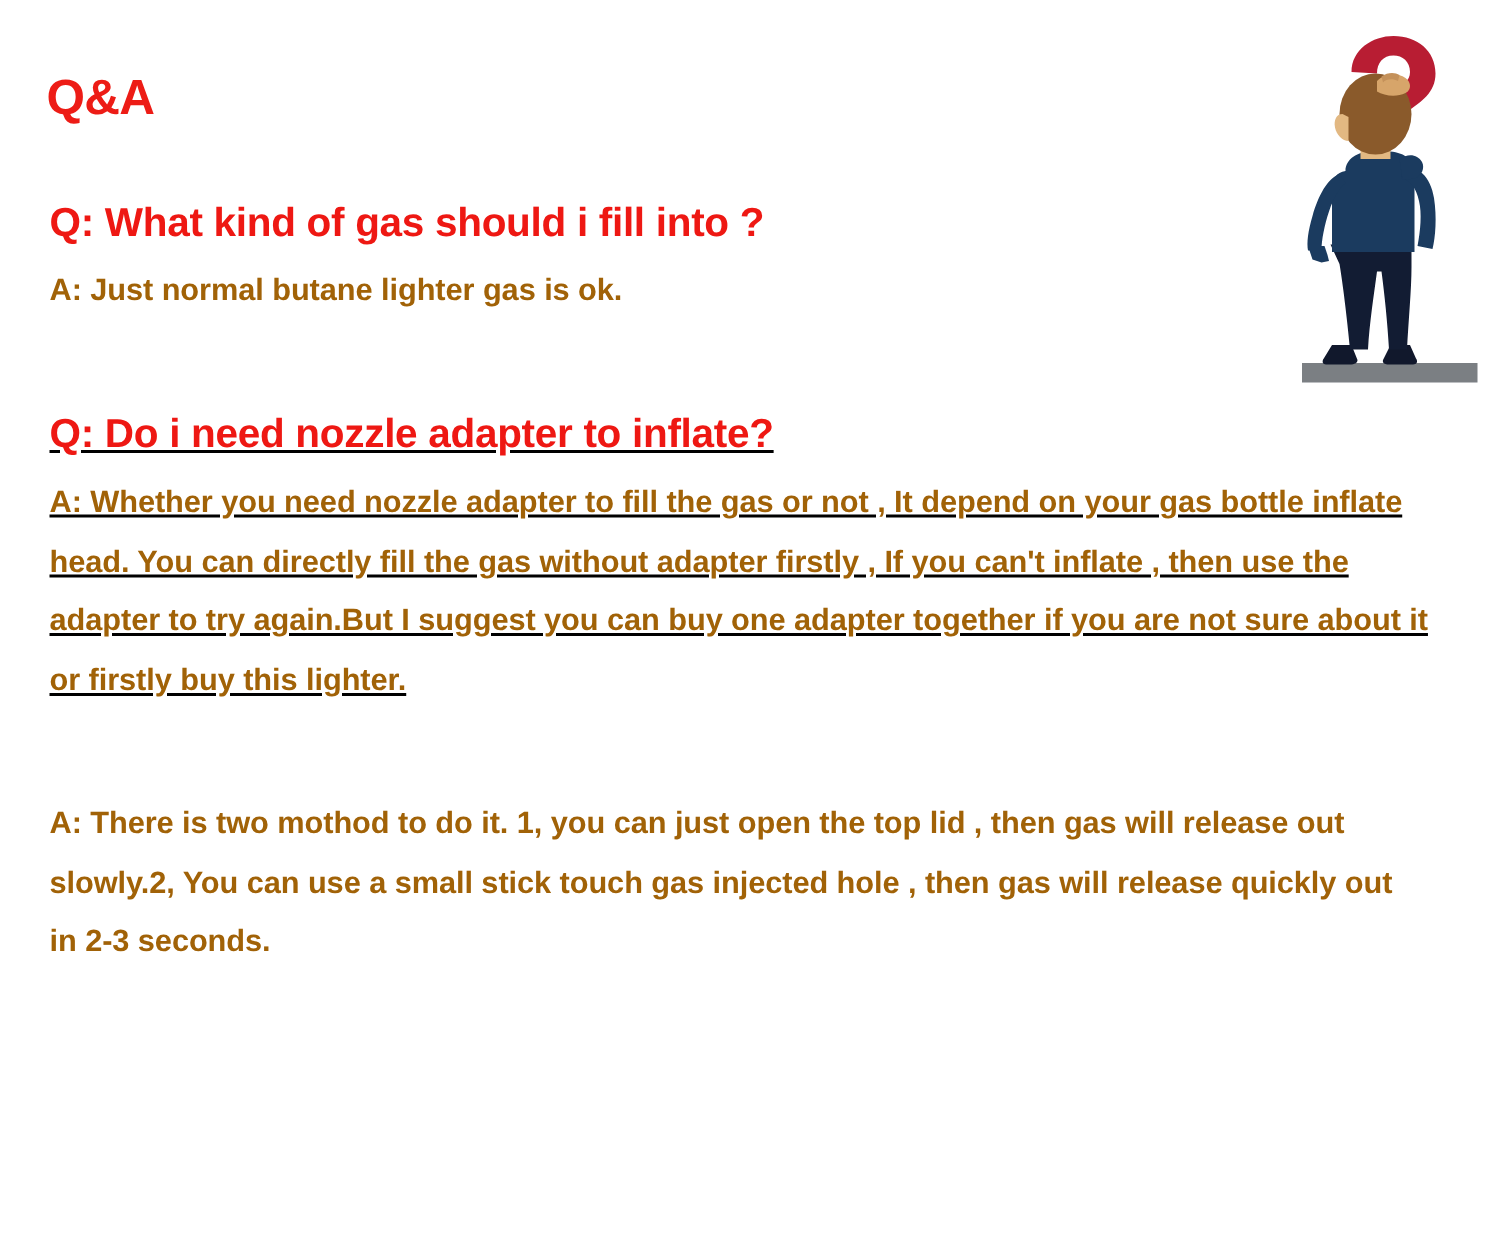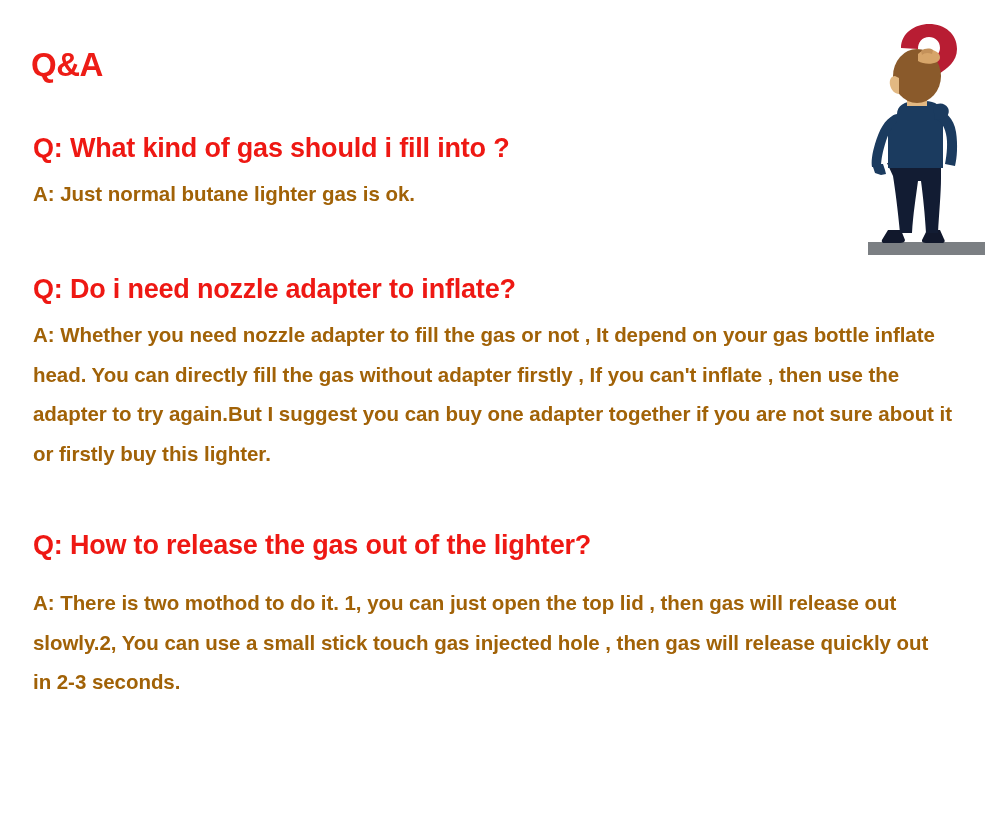--- a/index.html
+++ b/index.html
@@ -41,21 +41,21 @@
     position: absolute;
     left: 33px;
     top: 132px;
     width: 920px;
   }
 
   .faq-block {
     margin: 0 0 0 0;
   }
   .faq-block.b1 { margin-bottom: 60px; }
-  .faq-block.b2 { margin-bottom: 56px; }
+  .faq-block.b2 { margin-bottom: 56px; text-decoration: underline; }
 
   .question {
     font-size: 27px;
     font-weight: bold;
     color: #EE1813;
     letter-spacing: -0.2px;
     line-height: 1.25;
     margin: 0 0 8px 0;
     white-space: nowrap;
   }
@@ -95,21 +95,20 @@
       <p class="question">Q: What kind of gas should i fill into ?</p>
       <p class="answer">A: Just normal butane lighter gas is ok.</p>
     </div>
 
     <div class="faq-block b2">
       <p class="question">Q: Do i need nozzle adapter to inflate?</p>
       <p class="answer">A: Whether you need nozzle adapter to fill the gas or not , It depend on your gas bottle inflate head. You can directly fill the gas without adapter firstly , If you can't inflate ,  then use the adapter to try again.But I suggest you can buy one adapter together if you are not sure about it or firstly buy this lighter.</p>
     </div>
 
     <div class="faq-block b3">
-      <p class="question">Q: How to release the gas out of the lighter?</p>
       <p class="answer narrow">A: There is two mothod to do it. 1, you can just open the top lid , then gas will release out slowly.2, You can use a small stick touch gas injected hole , then gas will release quickly out in 2-3 seconds.</p>
     </div>
 
   </div>
 
   <div class="illustration">
     <svg width="140" height="250" viewBox="0 0 140 250" xmlns="http://www.w3.org/2000/svg">
 
       <g>
         <path d="M46 30

